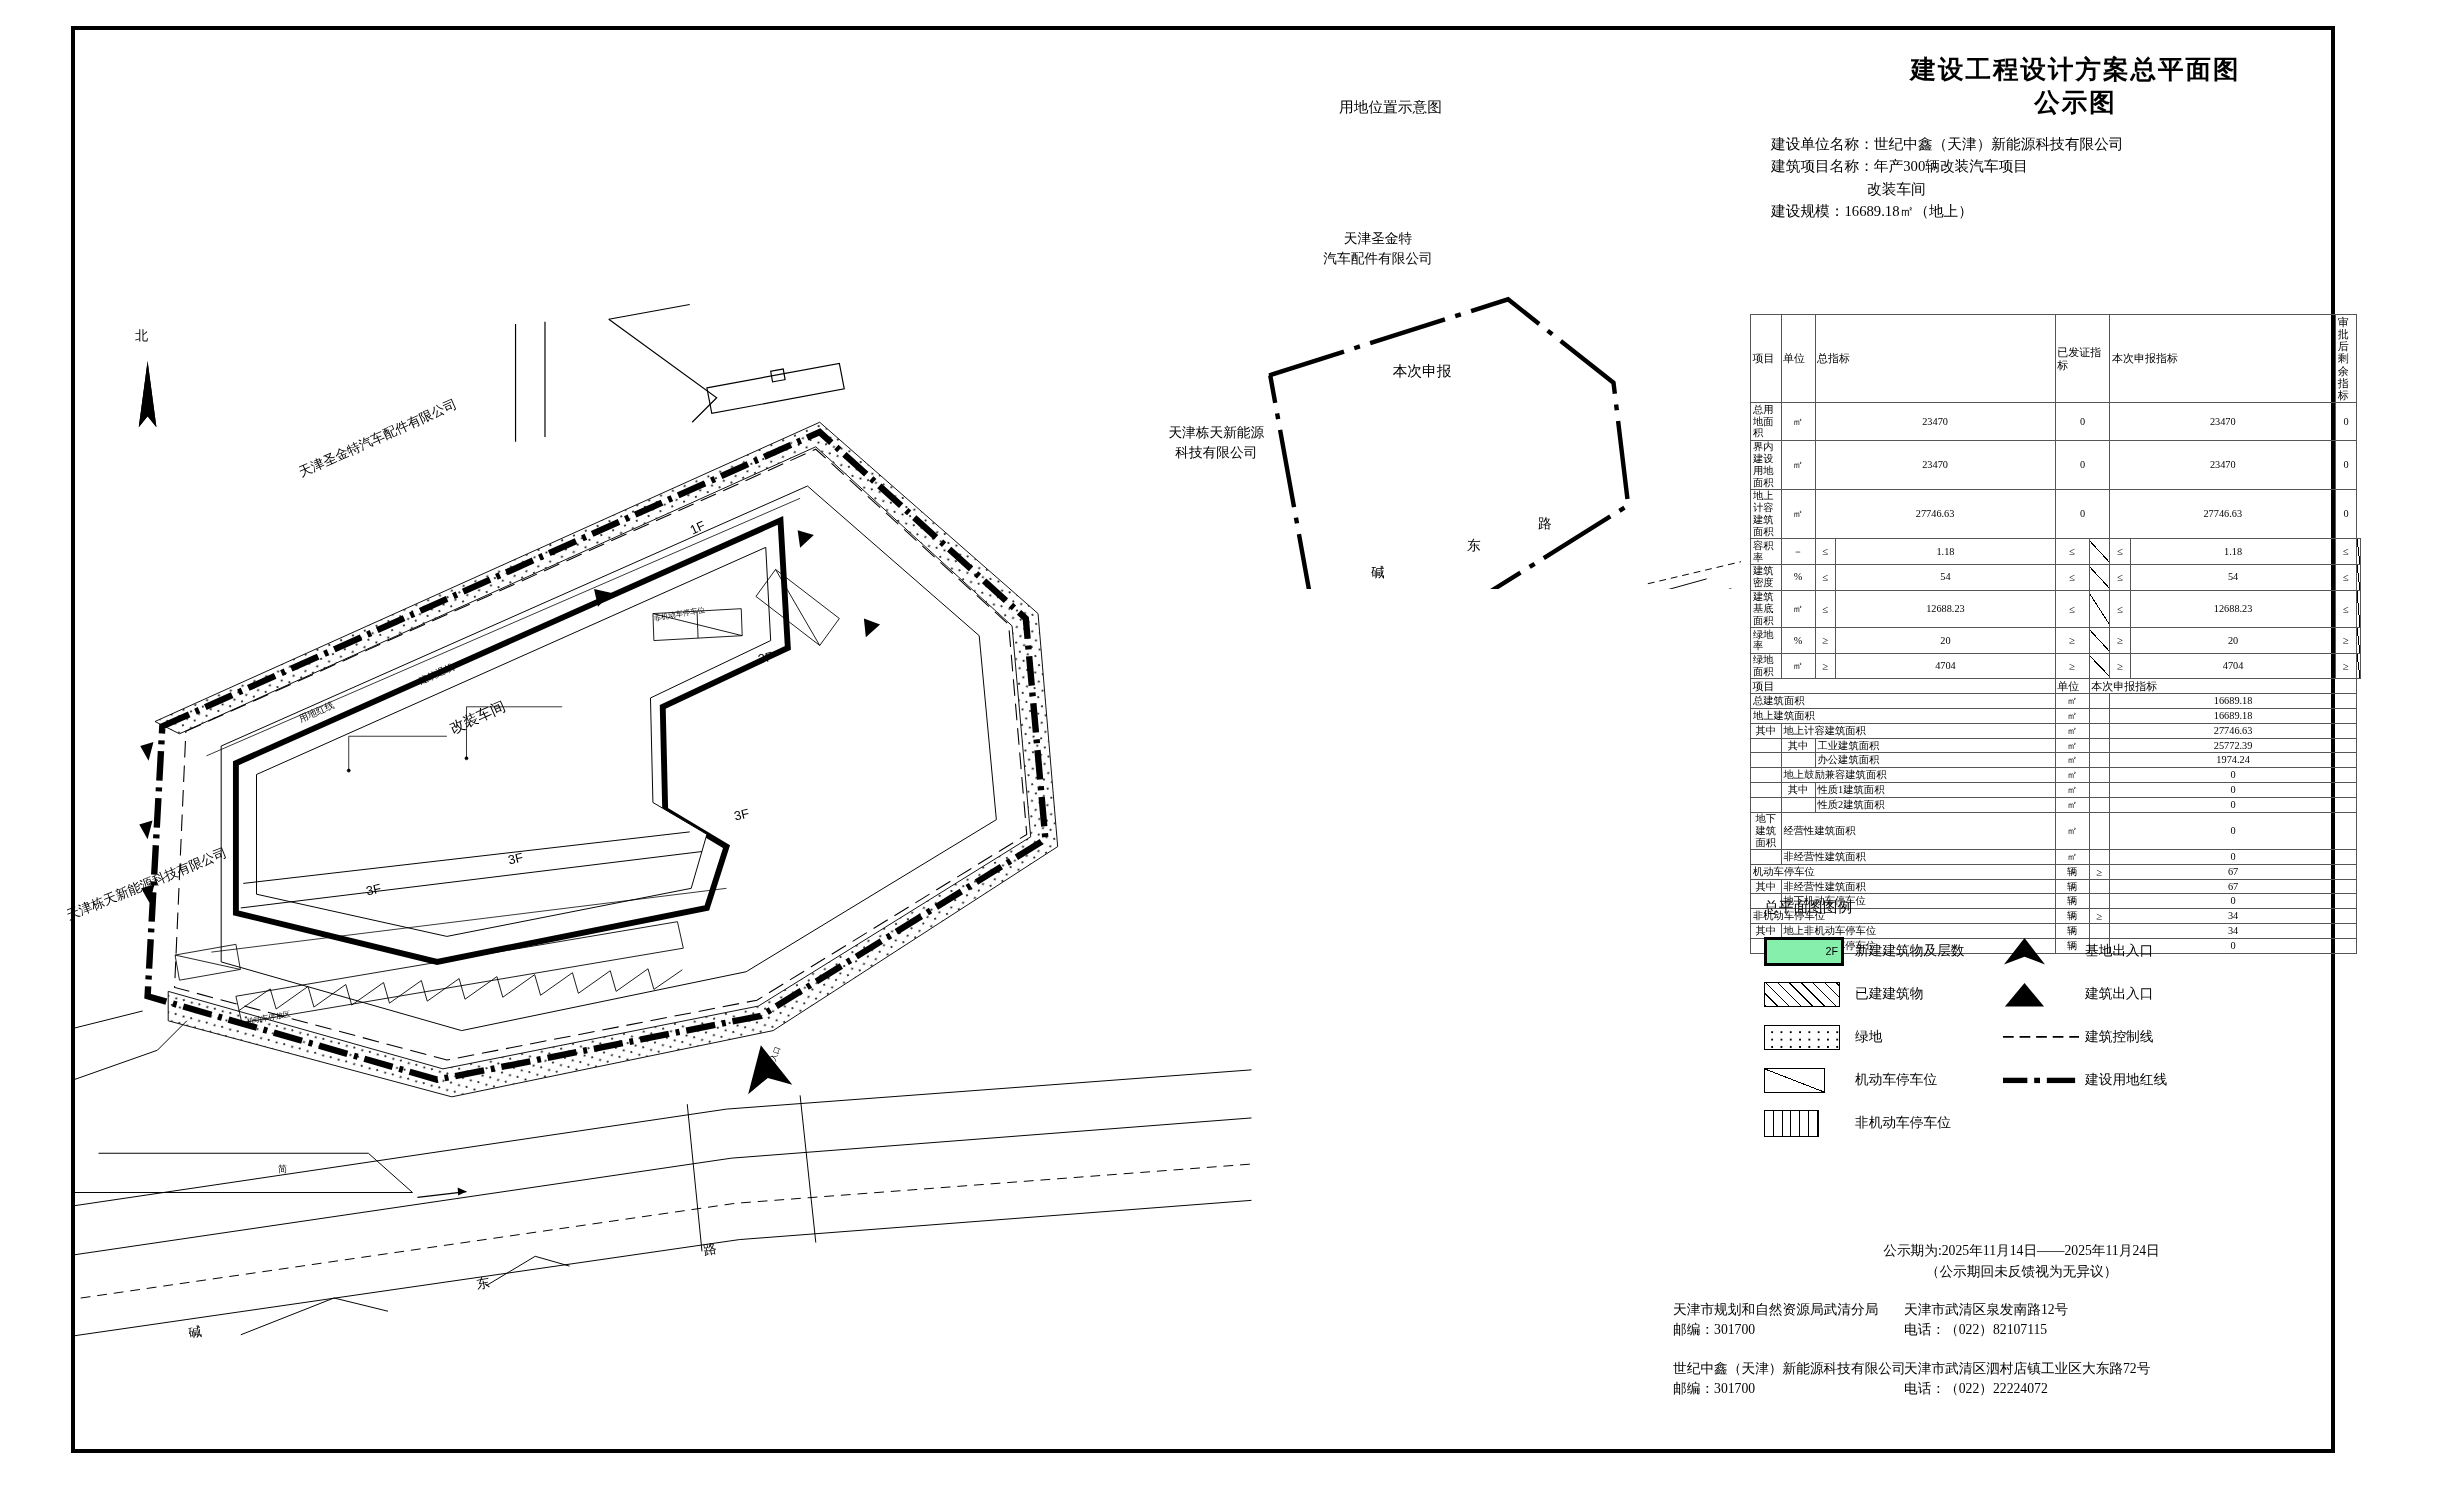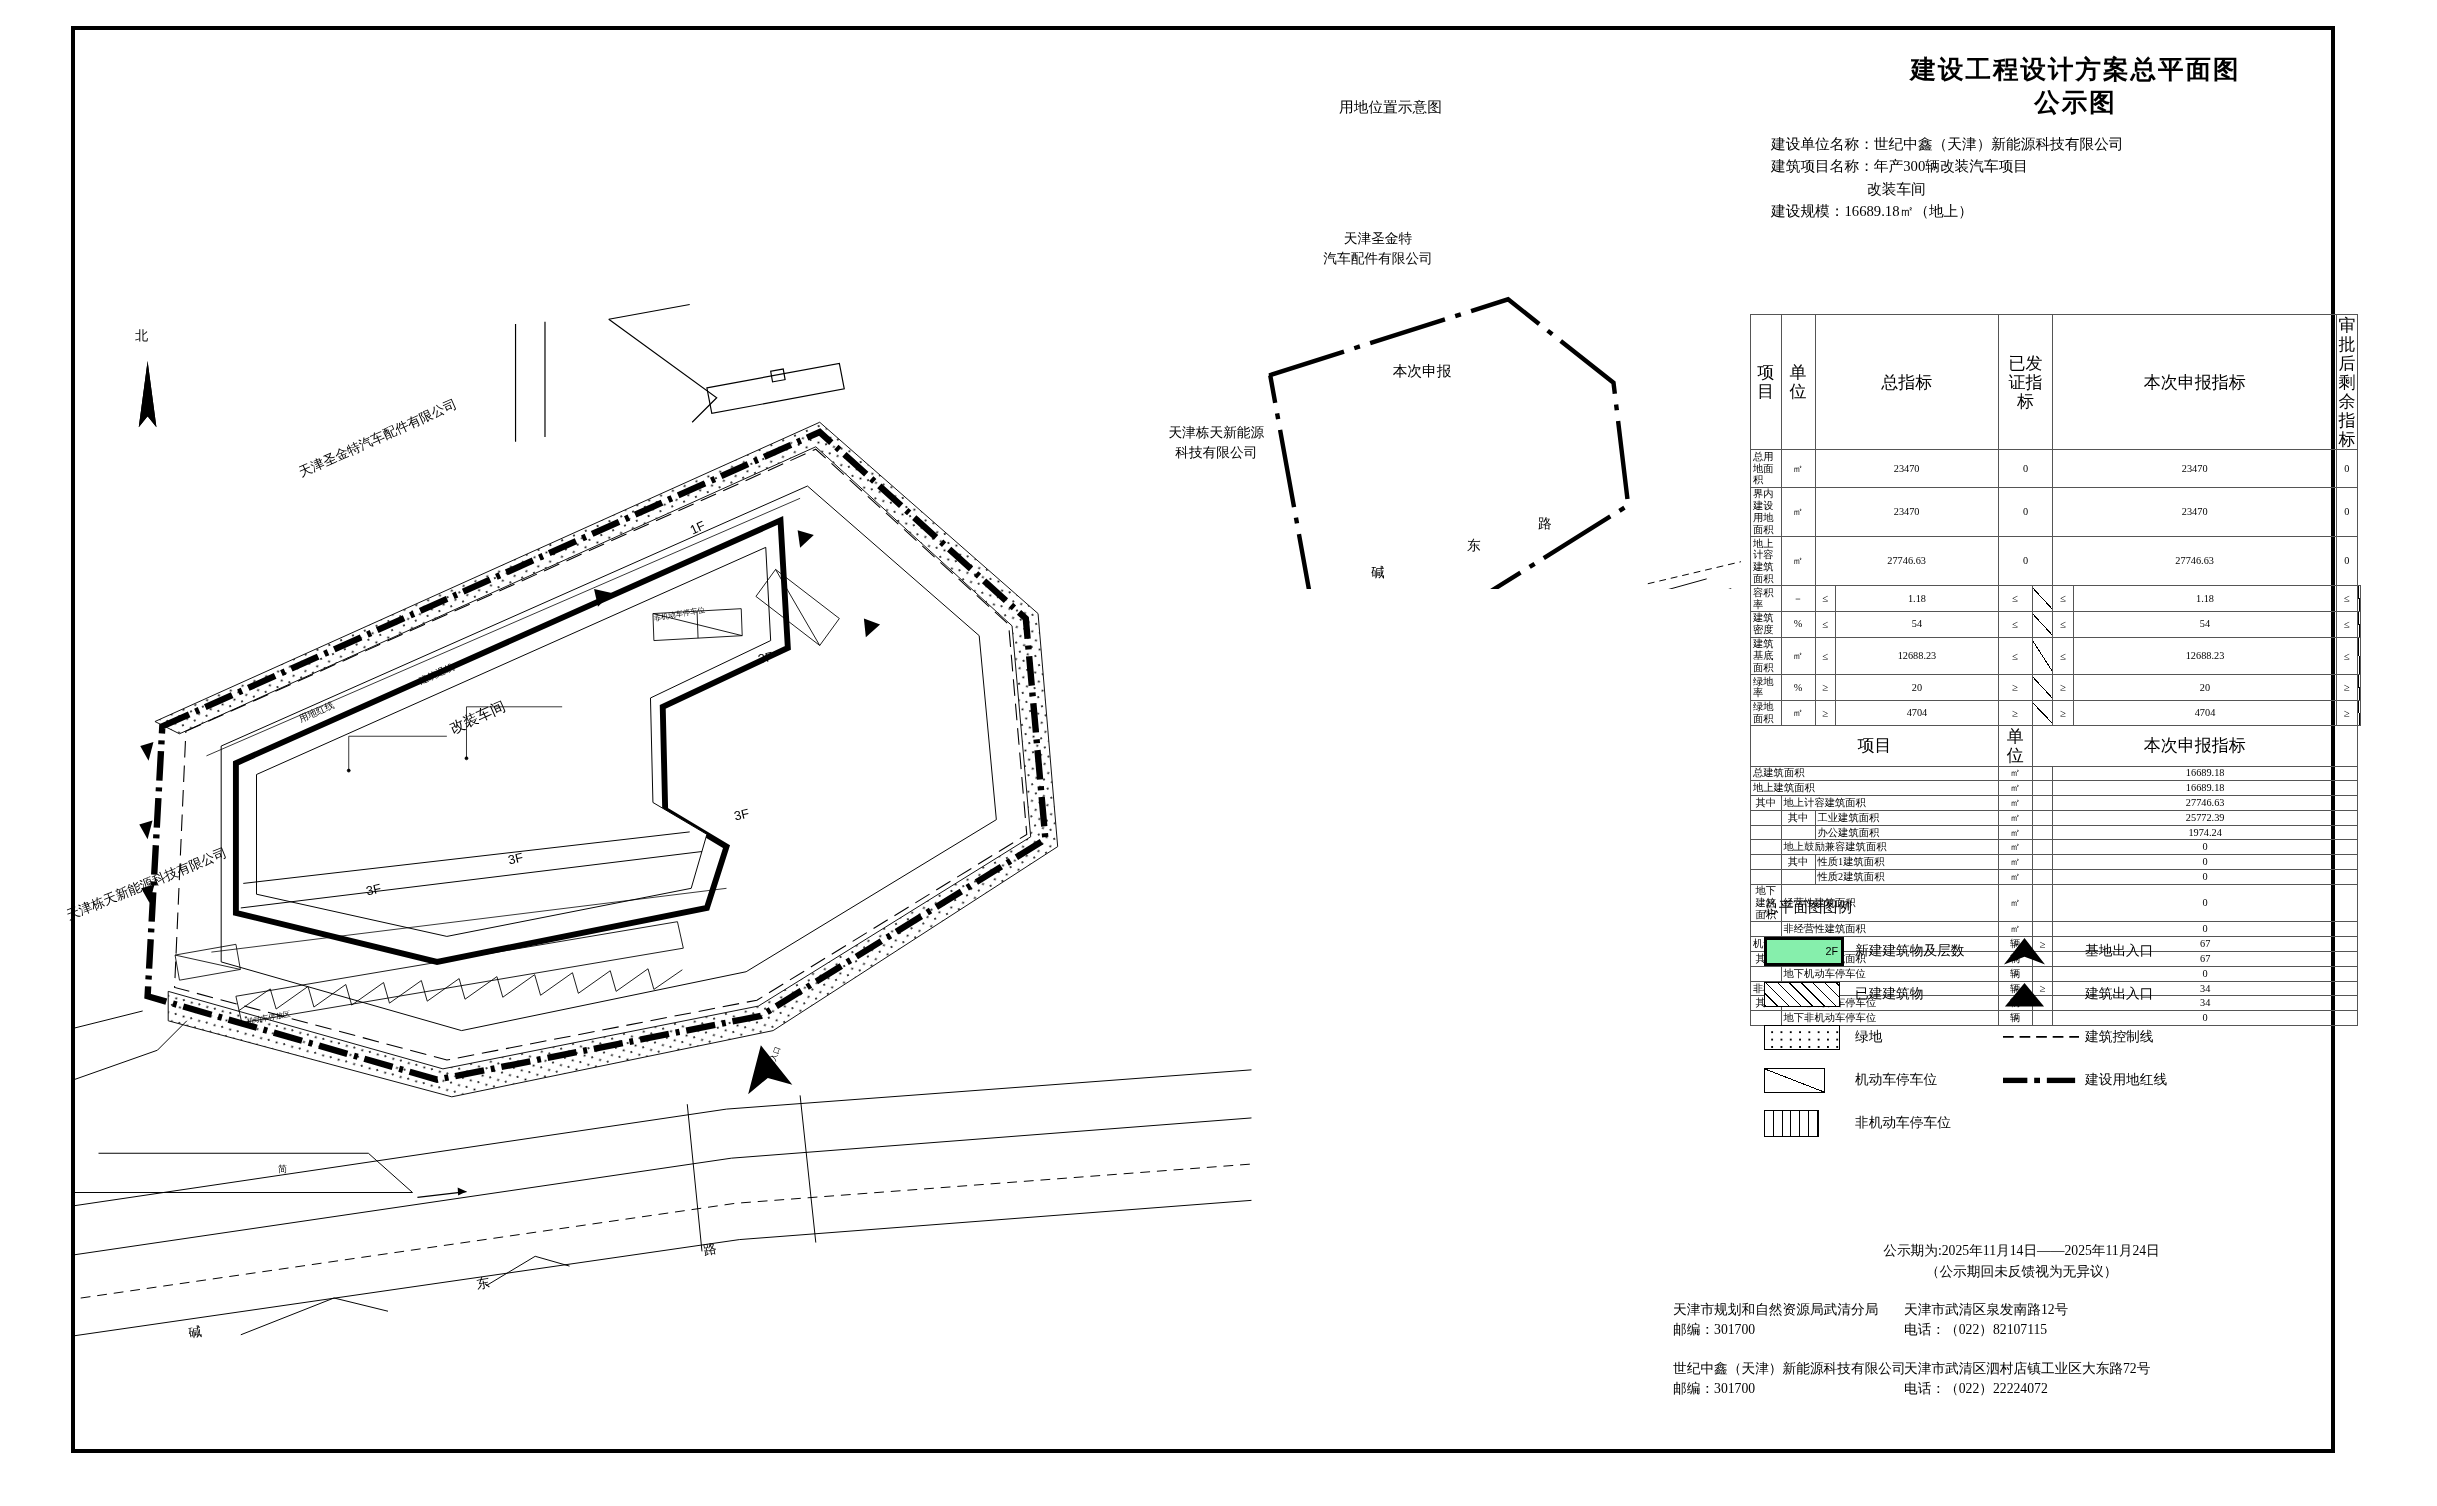--- a/index.html
+++ b/index.html
@@ -17,21 +17,21 @@
   .projinfo{margin-left:39px;margin-top:12.8px;font-size:14.7px;line-height:1.52;}
   .projinfo div{white-space:nowrap;}
   .indent{padding-left:96px;}
 
   
   #tech{position:absolute;left:1750px;top:314px;width:611px;
         border-collapse:collapse;font-size:10.3px;line-height:1.15;}
   #tech td,#tech th{border:0.5px solid #555;padding:0.5px 1.5px;vertical-align:middle;
         font-weight:normal;height:12.8px;}
   #tech .tt{font-size:15.7px;text-align:center;border:0.5px solid #555;padding:2.9px 0 3.4px;}
-  #tech .hd{text-align:center;font-size:17px;line-height:1.12;}
+  #tech .hd{font-size:11px;line-height:1.12;}
   #tech .lbl{text-align:left;padding-left:2px;}
   #tech .unit{text-align:center;width:30px;}
   #tech .num{text-align:center;}
   #tech .op{text-align:center;width:16.7px;font-size:10.8px;}
   #tech .slash{position:relative;overflow:hidden;padding:0;}
   #tech .slash::after{content:"";position:absolute;left:-10%;top:0;width:120%;height:100%;
         background:linear-gradient(to top right,transparent 0,transparent calc(50% - 0.5px),
         #000 calc(50% - 0.5px),#000 calc(50% + 0.5px),transparent calc(50% + 0.5px),transparent 100%);}
   .sub1{padding-left:12.8px;}
   .sub2{padding-left:25.5px;margin-top:44px;}

